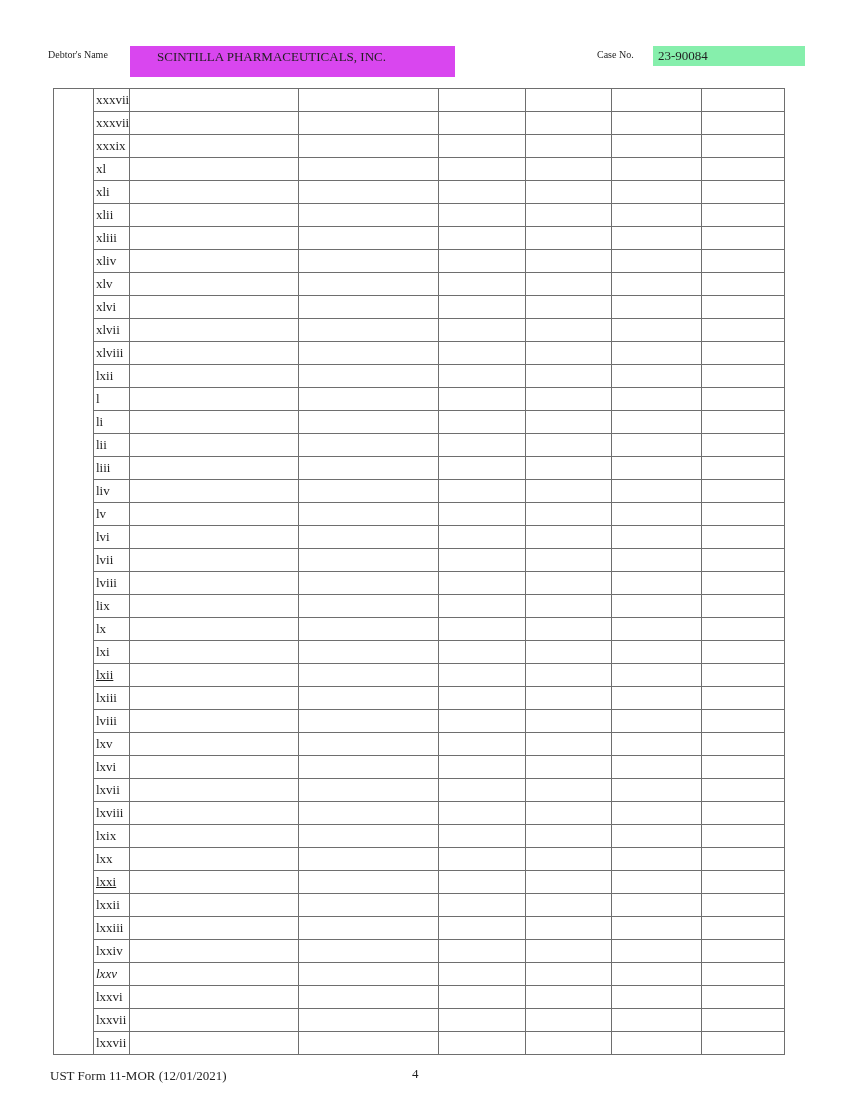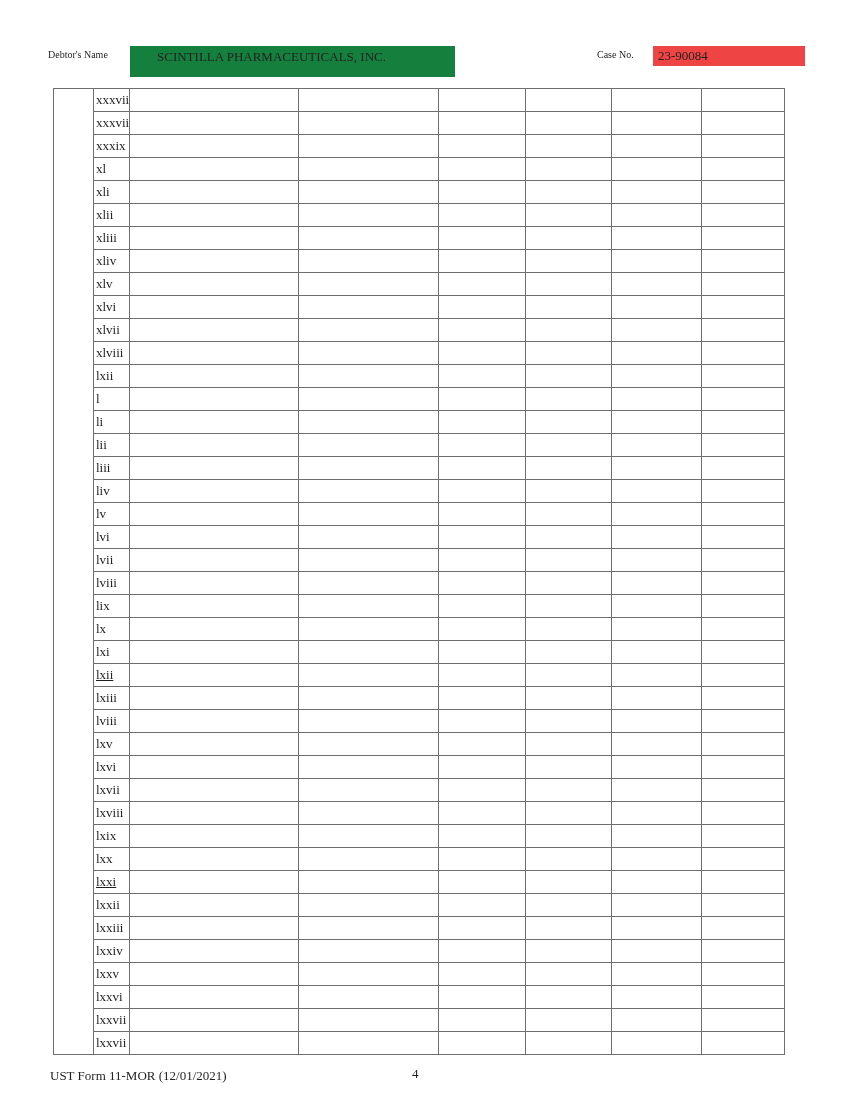--- a/index.html
+++ b/index.html
@@ -96,26 +96,26 @@
     font-size: 13px;
   }
 </style>
 </head>
 <body>
 
 <div class="page">
 
 
   <span class="hdr-label lbl-debtor">Debtor's Name</span>
-  <div class="field field-debtor" style="background: #15803d; padding-left: 27px;">
+  <div class="field field-debtor" style="background: #d946ef; padding-left: 27px;">
     <span>SCINTILLA PHARMACEUTICALS, INC.</span>
   </div>
 
   <span class="hdr-label lbl-case">Case No.</span>
-  <div class="field field-case" style="background: #ef4444;">
+  <div class="field field-case" style="background: #86efac;">
     <span>23-90084</span>
   </div>
 
   <table class="mor">
     <colgroup id="mor-colgroup">
         <col style="width: 40px;">
         <col style="width: 36px;">
         <col style="width: 169px;">
         <col style="width: 140px;">
         <col style="width: 87px;">
@@ -461,21 +461,21 @@
         <tr>
           <td class="rn" style="border-color: rgb(110, 110, 110);">lxxiv</td>
           <td style="border-color: rgb(110, 110, 110);"></td>
           <td style="border-color: rgb(110, 110, 110);"></td>
           <td style="border-color: rgb(110, 110, 110);"></td>
           <td style="border-color: rgb(110, 110, 110);"></td>
           <td style="border-color: rgb(110, 110, 110);"></td>
           <td style="border-color: rgb(110, 110, 110);"></td>
         </tr>
         <tr>
-          <td class="rn" style="border-color: rgb(110, 110, 110);">lxxv</td>
+          <td class="rn" style="border-color: rgb(110, 110, 110); font-style: italic;">lxxv</td>
           <td style="border-color: rgb(110, 110, 110);"></td>
           <td style="border-color: rgb(110, 110, 110);"></td>
           <td style="border-color: rgb(110, 110, 110);"></td>
           <td style="border-color: rgb(110, 110, 110);"></td>
           <td style="border-color: rgb(110, 110, 110);"></td>
           <td style="border-color: rgb(110, 110, 110);"></td>
         </tr>
         <tr>
           <td class="rn" style="border-color: rgb(110, 110, 110);">lxxvi</td>
           <td style="border-color: rgb(110, 110, 110);"></td>

